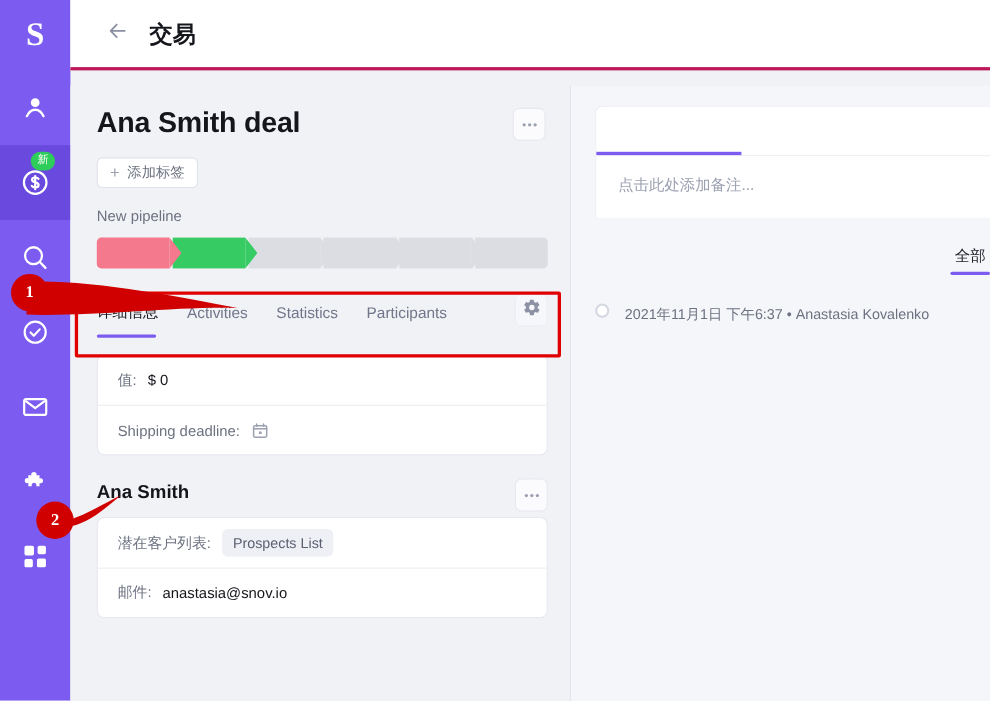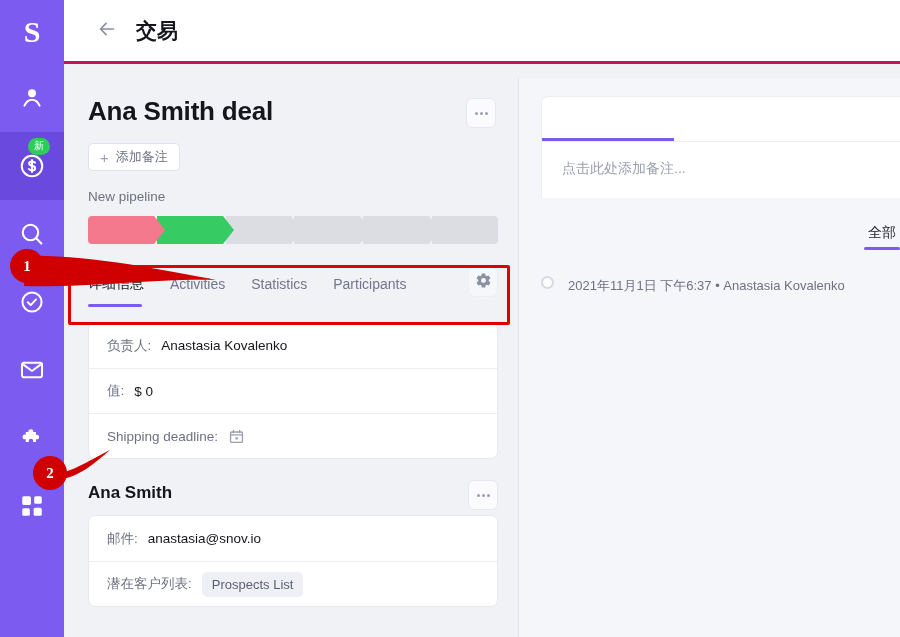--- a/index.html
+++ b/index.html
@@ -312,21 +312,21 @@
       <div class="deal-head">
         <div class="deal-title">Ana Smith  deal</div>
         <div class="dots-btn">
           <i></i>
             <i></i>
             <i></i>
         </div>
 
         <div class="tag-btn">
           <span class="tag-plus">+</span>
-          <span>添加备注</span>
+          <span>添加标签</span>
         </div>
 
         <div class="pipeline-name">New pipeline</div>
 
         <div class="stages">
           <div class="stage lost"></div>
           <div class="stage won"></div>
           <div class="stage"></div>
           <div class="stage"></div>
           <div class="stage"></div>
@@ -345,24 +345,20 @@
               <svg width="17" height="17" viewBox="0 0 24 24" fill="#8c92a3">
                 <path d="M19.4 13c.04-.33.06-.66.06-1s-.02-.67-.06-1l2.1-1.6a.5.5 0 0 0 .12-.64l-2-3.46a.5.5 0 0 0-.6-.22l-2.47 1a7.3 7.3 0 0 0-1.73-1l-.38-2.63A.5.5 0 0 0 14 2h-4a.5.5 0 0 0-.5.42l-.38 2.63c-.62.25-1.2.59-1.73 1l-2.47-1a.5.5 0 0 0-.6.22l-2 3.46a.5.5 0 0 0 .12.64L4.56 11a8.2 8.2 0 0 0 0 2l-2.1 1.6a.5.5 0 0 0-.12.64l2 3.46c.13.22.39.3.6.22l2.47-1c.53.41 1.1.75 1.73 1l.38 2.63c.04.24.25.42.5.42h4c.25 0 .46-.18.5-.42l.38-2.63c.62-.25 1.2-.59 1.73-1l2.47 1c.22.08.47 0 .6-.22l2-3.46a.5.5 0 0 0-.12-.64L19.4 13zM12 15.5A3.5 3.5 0 1 1 12 8.5a3.5 3.5 0 0 1 0 7z"></path>
               </svg>
             </span>
           </div>
         </div>
       </div>
 
       <div class="card">
         <div class="row">
-          <span class="row-label">负责人:</span>
-          <span class="row-value">Anastasia Kovalenko</span>
-        </div>
-        <div class="row">
           <span class="row-label">值:</span>
           <span class="row-value">$ 0</span>
         </div>
         <div class="row">
           <span class="row-label">Shipping deadline:</span>
           <span class="cal-icon">
             <svg width="17" height="17" viewBox="0 0 24 24" fill="none" stroke="#9aa0b0" stroke-width="1.9" stroke-linecap="round">
               <rect x="3.6" y="5.6" width="16.8" height="14.8" rx="1.8"></rect>
               <path d="M3.6 9.6h16.8M7.6 3.4v3M16.4 3.4v3"></path>
               <rect x="10.4" y="13" width="3.6" height="3.2" rx=".6" fill="#9aa0b0" stroke="none"></rect>
@@ -375,26 +371,26 @@
         <div class="contact-name">Ana Smith</div>
         <div class="dots-btn">
           <i></i>
             <i></i>
             <i></i>
         </div>
       </div>
 
       <div class="card" style="margin-top:12px;">
         <div class="row">
+          <span class="row-label">潜在客户列表:</span>
+          <span class="pill">Prospects List</span>
+        </div>
+        <div class="row">
           <span class="row-label">邮件:</span>
           <span class="row-value">anastasia@snov.io</span>
-        </div>
-        <div class="row">
-          <span class="row-label">潜在客户列表:</span>
-          <span class="pill">Prospects List</span>
         </div>
       </div>
     </div>
 
     <div class="divider"></div>
 
     <div class="right-col">
 
       <div class="note-card">
         <div class="note-tabs">

